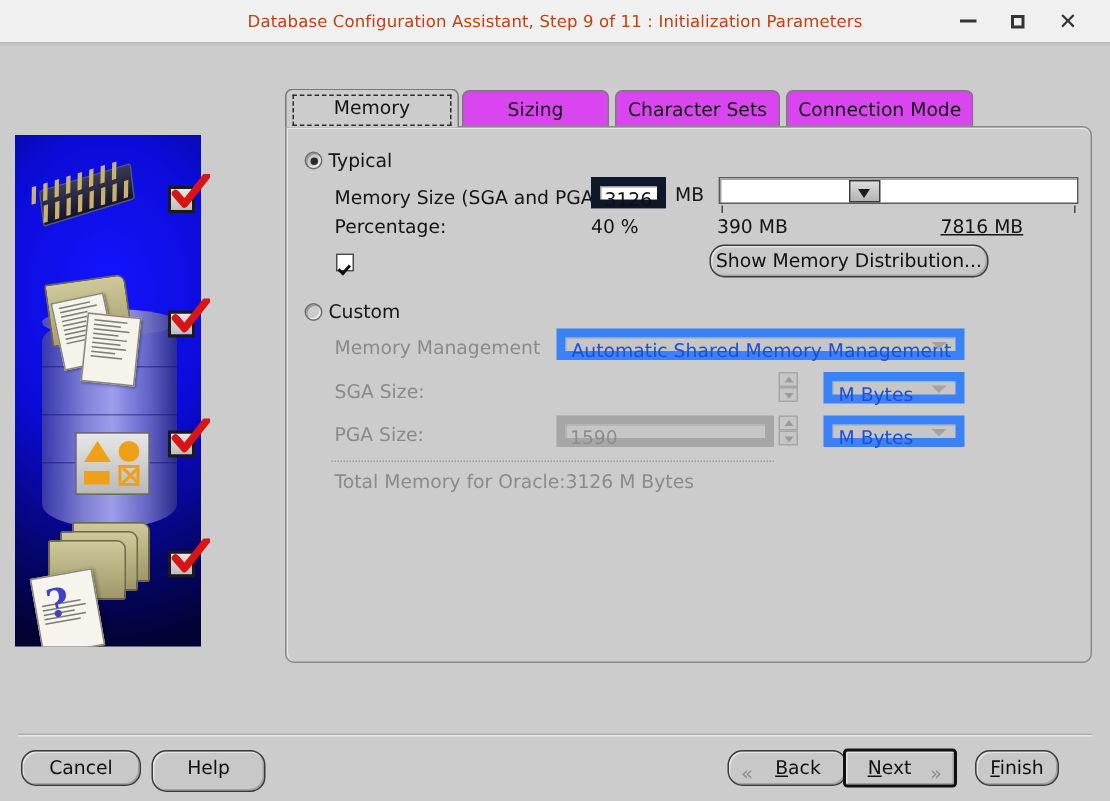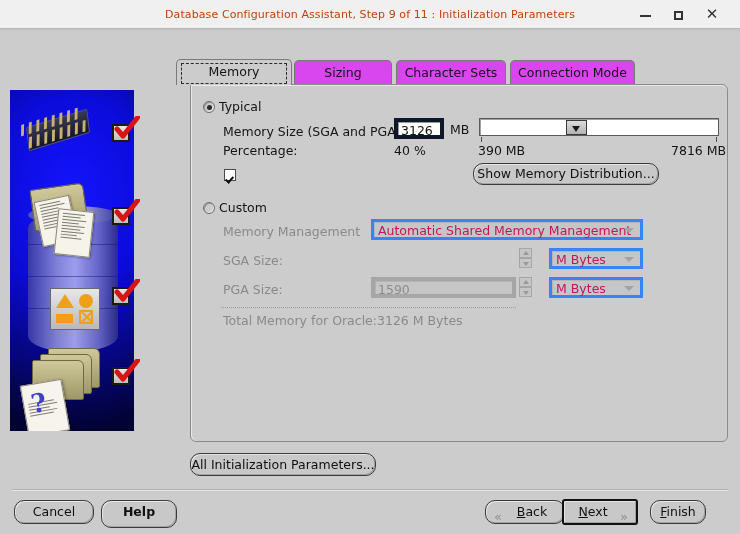--- a/index.html
+++ b/index.html
@@ -169,21 +169,21 @@
   .chkbox {
     position:absolute; left:0; top:4px; width: 18px; height: 18px;
     background: linear-gradient(#e8e8e8,#bdbdbd);
     border: 2px solid #1a1a1a; box-sizing: border-box;
   }
   .tick {
     position:absolute; left: 2px; top: -4px; width: 26px; height: 26px;
   }
 
   
-  .tabstrip { position:absolute; left: 176px; top: 60px; width: 540px; height: 14px; }
+  .tabstrip { position:absolute; left: 190px; top: 60px; width: 540px; height: 14px; }
   .tab {
     position:absolute; top:0; height: 25px;
     background: #d946ef;
     border: 1px solid #787878;
     border-bottom: none;
     border-radius: 5px 5px 0 0;
     font-size: 12.5px; color: #151515;
     text-align:center; line-height: 24px;
     box-sizing: border-box;
   }
@@ -234,37 +234,37 @@
   }
   .check.on:after {
     content:"";
     position:absolute; left: 2px; top: 5px; width: 3px; height: 6px;
     border: solid #111; border-width: 0 2px 2px 0;
     transform: rotate(42deg);
   }
 
   .textfield {
     position:absolute; background:#ffffff;
-    border: 4px solid #0f172a;
+    border: 6px solid #0f172a;
     box-sizing: border-box;
     font-size: 12.5px; color:#101010;
     line-height: 18px; padding-left: 3px;
     box-shadow: inset 1px 1px 0 #999;
   }
   .textfield.dim {
     background: #c6c6c6; color: #8d8d8d;
     border-color: #a6a6a6;
     box-shadow: inset 1px 1px 0 #b5b5b5;
   }
 
   .combo {
     position:absolute; box-sizing:border-box;
-    border: 3px solid #3b82f6;
+    border: 6px solid #3b82f6;
     background: #c6c6c6;
-    font-size: 12.5px; color: #be185d;
+    font-size: 12.5px; color: #1d4ed8;
     line-height: 18px; padding-left: 4px;
     box-shadow: inset 1px 1px 0 #b5b5b5;
   }
   .combo .arrow {
     position:absolute; right: 6px; top: 50%; margin-top:-2px;
     width:0;height:0;border-left:5px solid transparent;border-right:5px solid transparent;
     border-top: 5px solid #a2a2a2;
   }
 
   .spin {
@@ -478,21 +478,21 @@
     <div class="lbl" style="left:32px; top:39px;">Memory Size (SGA and PGA):</div>
     <div class="textfield" style="left:203px; top:33px; width:50px; height:21px;">3126</div>
     <div class="lbl" style="left:259px; top:37px;">MB</div>
 
     <div class="slider-track" style="left:288px; top:33px; width:240px; height:18px;">
       <div class="slider-thumb" style="left:86px; top:1px;"></div>
     </div>
     <div class="tickmark" style="left:290px; top:52px;"></div>
     <div class="tickmark" style="left:525px; top:52px;"></div>
     <div class="lbl" style="left:287px; top:58px;">390 MB</div>
-    <div class="lbl" style="left:480px; top:58px;">7816 MB</div>
+    <div class="lbl" style="left:436px; top:58px;text-decoration:underline;">7816 MB</div>
 
     <div class="lbl" style="left:32px; top:58px;">Percentage:</div>
     <div class="lbl" style="left:203px; top:58px;">40 %</div>
 
     <div class="check on" style="left:33px; top:84px;"></div>
     <div class="btn" style="left:282px; top:78px; width:186px; height:22px; line-height:20px;">Show Memory Distribution...</div>
 
     <div class="radio" style="left:12px; top:117px;"></div>
     <div class="lbl" style="left:28px; top:115px;">Custom</div>
 
@@ -521,26 +521,25 @@
     <div class="combo" style="left:358px; top:192px; width:94px; height:21px;">
       <span>M Bytes</span>
       <span class="arrow"></span>
     </div>
 
     <div class="dotted-sep" style="left:30px; top:222px; width:295px;"></div>
     <div class="lbl dim" style="left:32px; top:228px;">Total Memory for Oracle:</div>
     <div class="lbl dim" style="left:186px; top:228px;">3126 M Bytes</div>
   </div>
 
-  <div class="btn" style="left:190px; top:453px; width:186px; height:23px; line-height:21px;">All Initialization Parameters...</div>
 
   <div class="hr" style="left:12px; top:489px; width:716px;"></div>
 
   <div class="btn" style="left:14px; top:500px; width:80px; height:24px; line-height:22px;">Cancel</div>
-  <div class="btn" style="left:101px; top:500px; width:76px; height:28px; line-height:22px;font-weight:bold;">
+  <div class="btn" style="left:101px; top:500px; width:76px; height:28px; line-height:22px;">
     <span>Help</span>
   </div>
 
   <div class="btn" style="left:485px; top:500px; width:80px; height:24px; line-height:22px;">
     <span class="chev" style="left:8px;">«</span>
     <span class="bl" style="margin-left:14px;"><span class="mn">B</span><span>ack</span></span>
   </div>
   <div class="btn default" style="left:562px; top:499px; width:76px; height:26px; line-height:22px;">
     <span class="bl" style="margin-right:14px;"><span class="mn">N</span><span>ext</span></span>
     <span class="chev" style="right:8px;">»</span>

